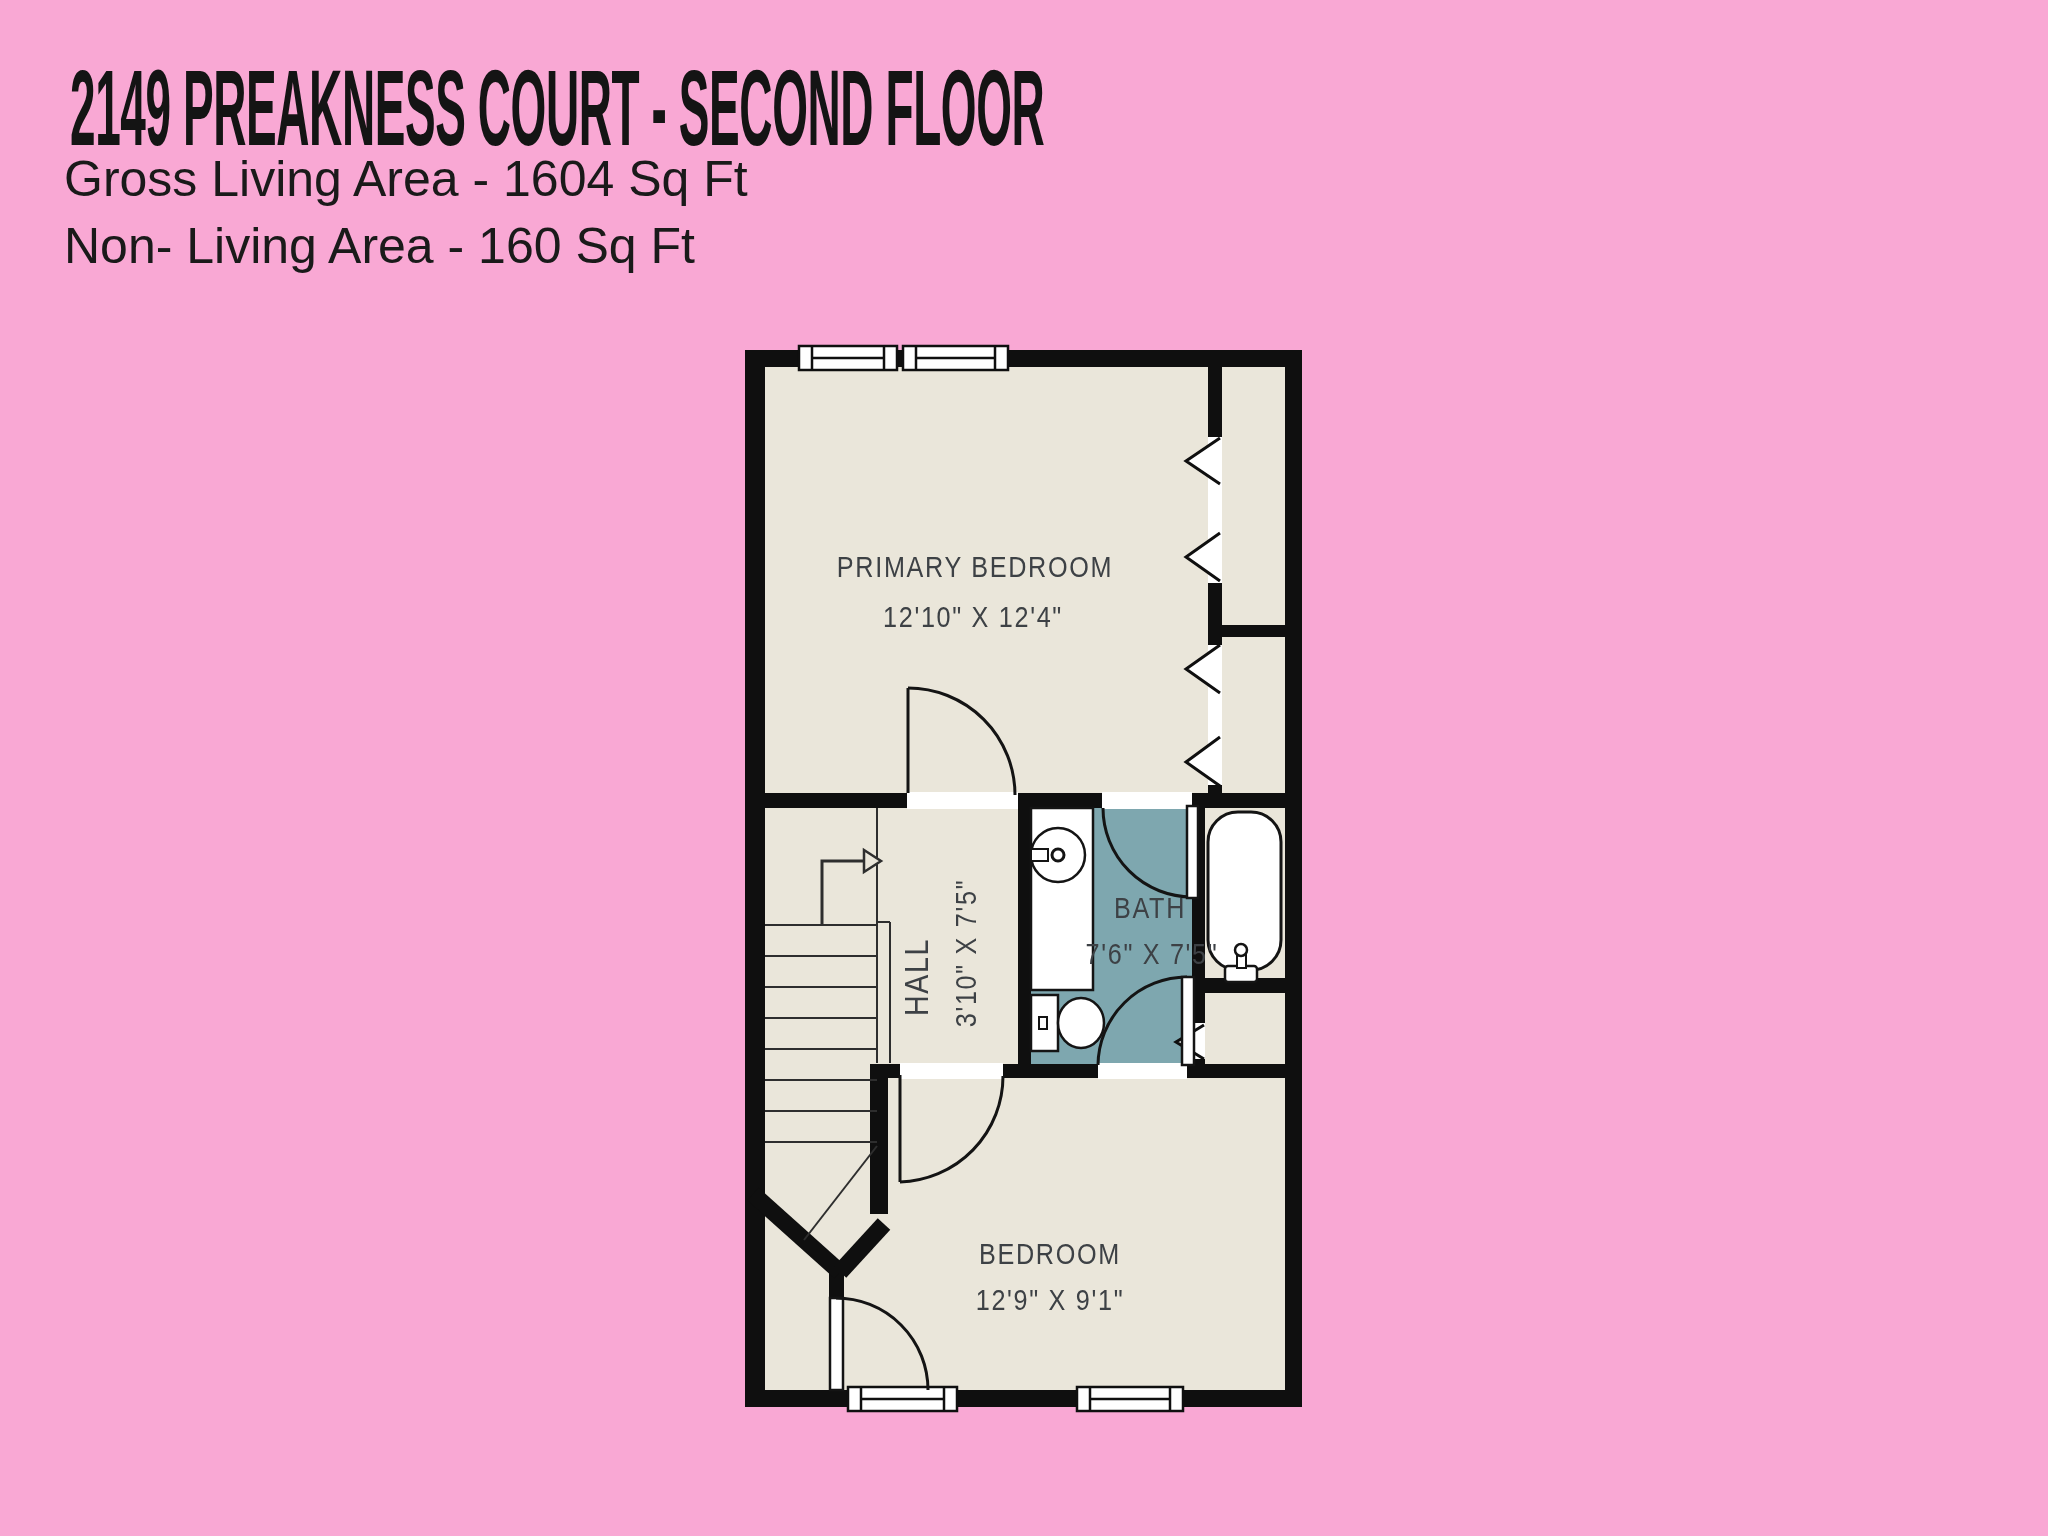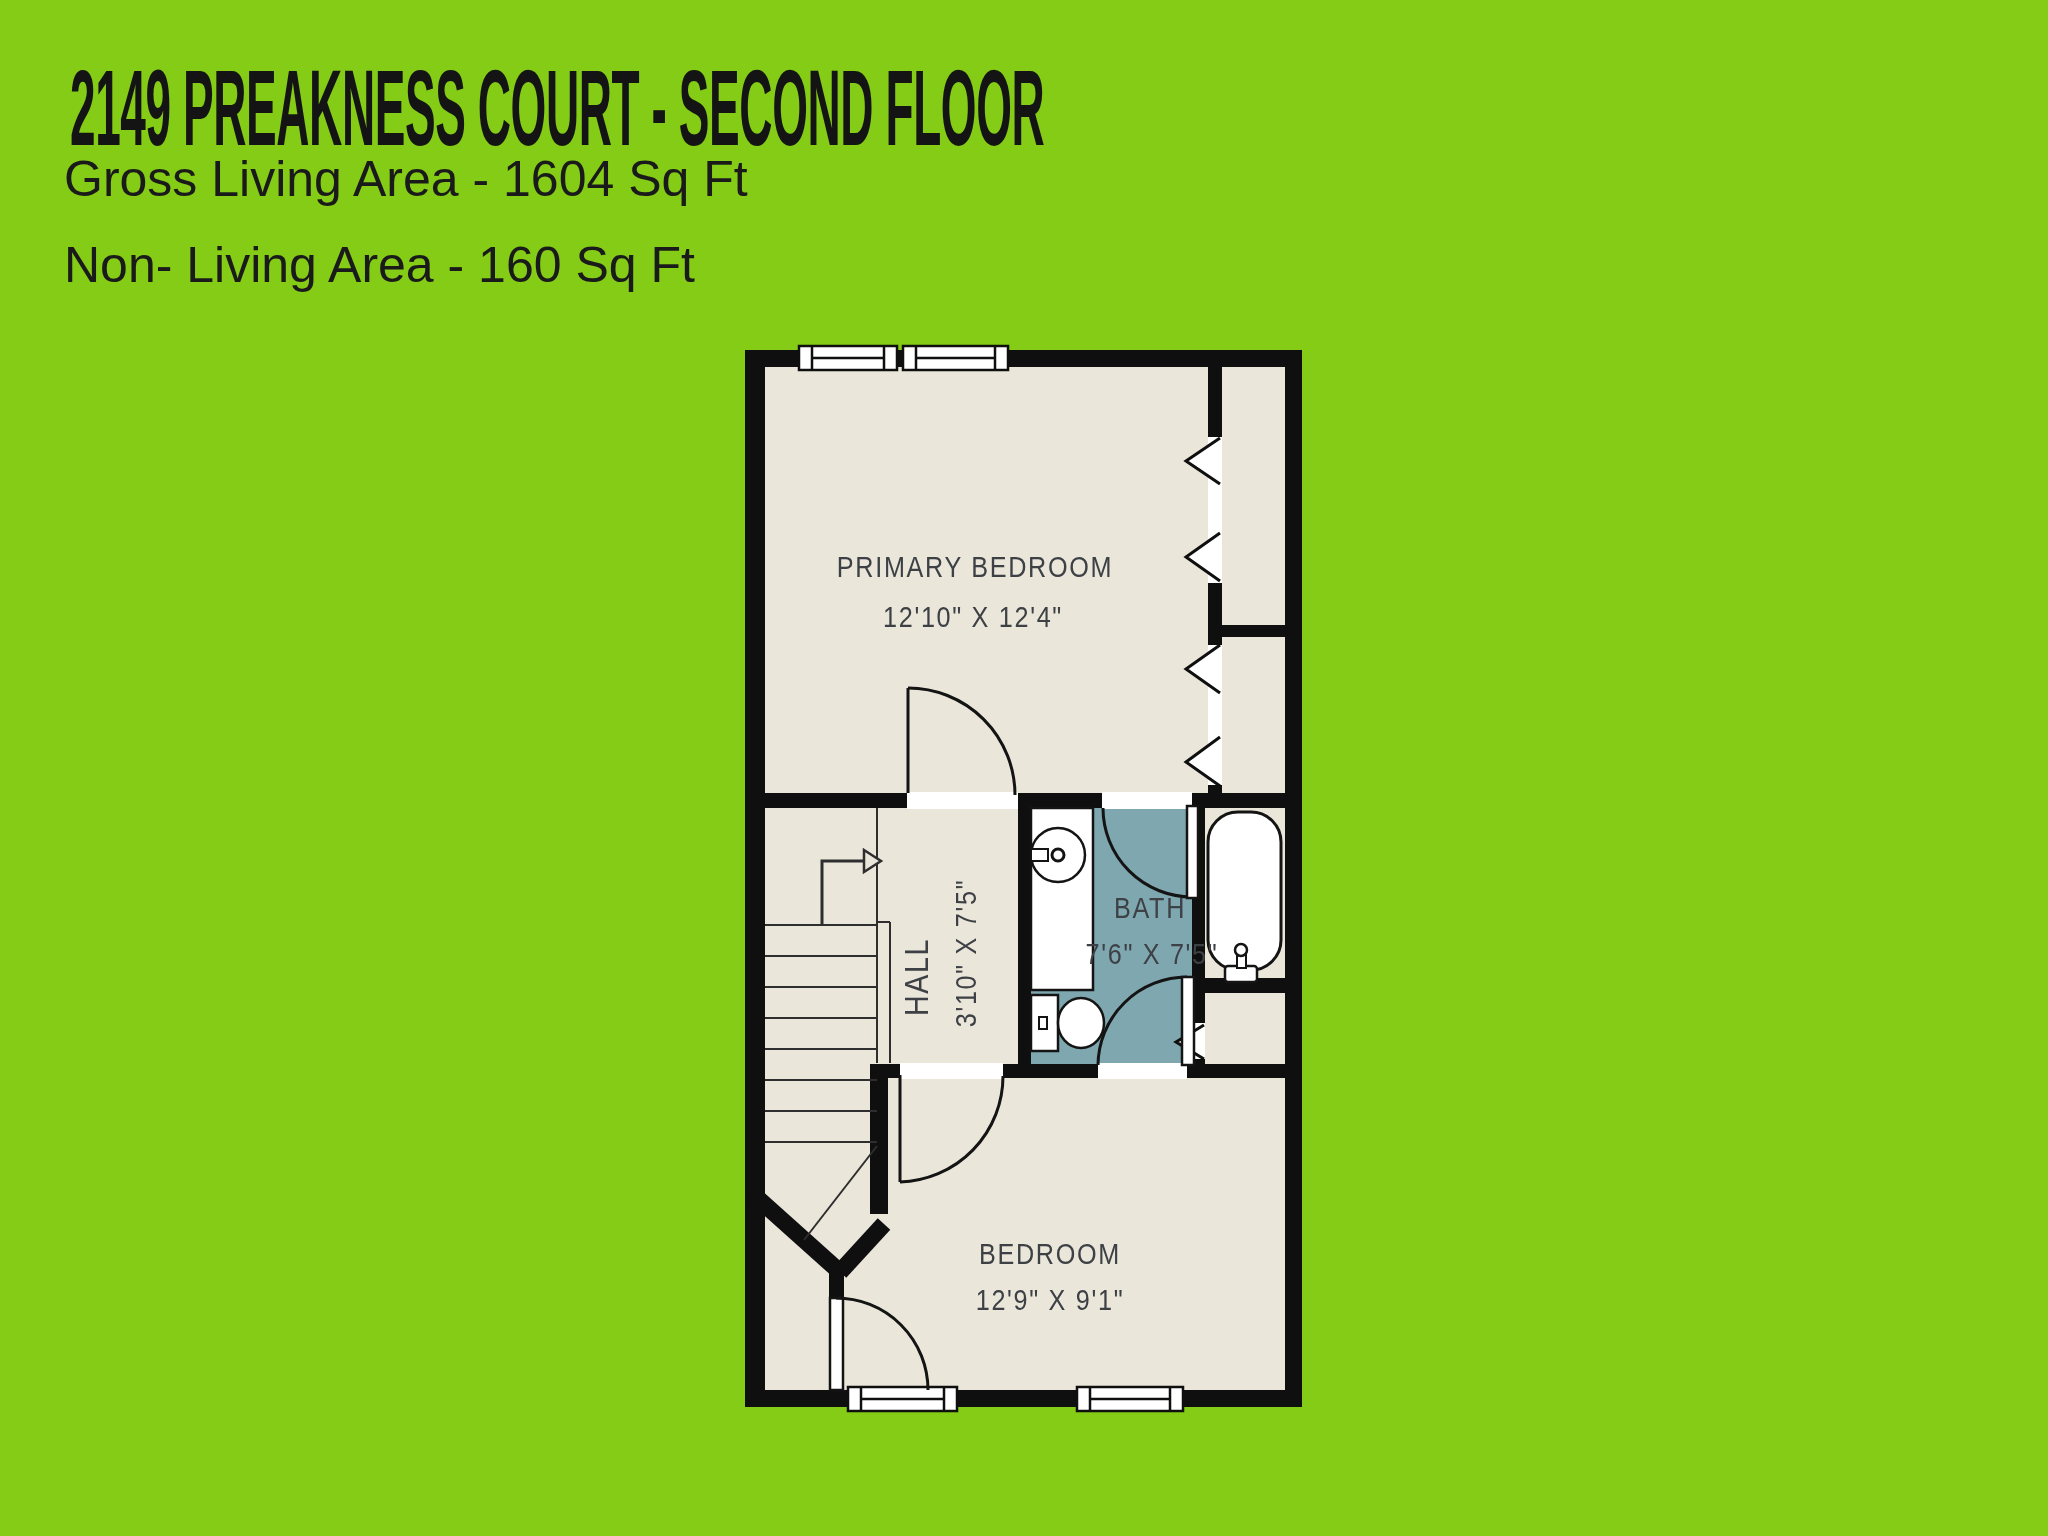--- a/index.html
+++ b/index.html
@@ -1,23 +1,23 @@
 <!DOCTYPE html>
 <html><head>
 <meta charset="utf-8">
 <style>
   html,body{margin:0;padding:0;background:#ffffff;}
-  .page{position:relative;width:2048px;height:1536px;background:#84cc16;overflow:hidden;
+  .page{position:relative;width:2048px;height:1536px;background:#f9a8d4;overflow:hidden;
         font-family:"Liberation Sans",sans-serif;}
   .title{position:absolute;left:70px;top:46px;font-size:107px;font-weight:bold;
          letter-spacing:-1px;color:#141414;transform:scaleX(0.43);transform-origin:0 0;
          white-space:nowrap;}
   .sub{position:absolute;left:64px;font-size:50px;color:#1a1a1a;white-space:nowrap;}
   .sub.l1{top:150px;}
-  .sub.l2{top:217px;margin-top:19px;}
+  .sub.l2{top:217px;}
   .plan-svg{position:absolute;left:0;top:0;width:2048px;height:1536px;}
   .lbl{position:absolute;white-space:nowrap;color:#3d4145;letter-spacing:2px;
        font-family:"Liberation Sans",sans-serif;transform:translate(-50%,-50%) scaleX(0.84);}
   .lbl.rot{transform:translate(-50%,-50%) rotate(-90deg) scaleX(0.84);}
   .fs30{font-size:30px;}
   .fs34{font-size:34px;}
 </style>
 </head>
 <body>
 

